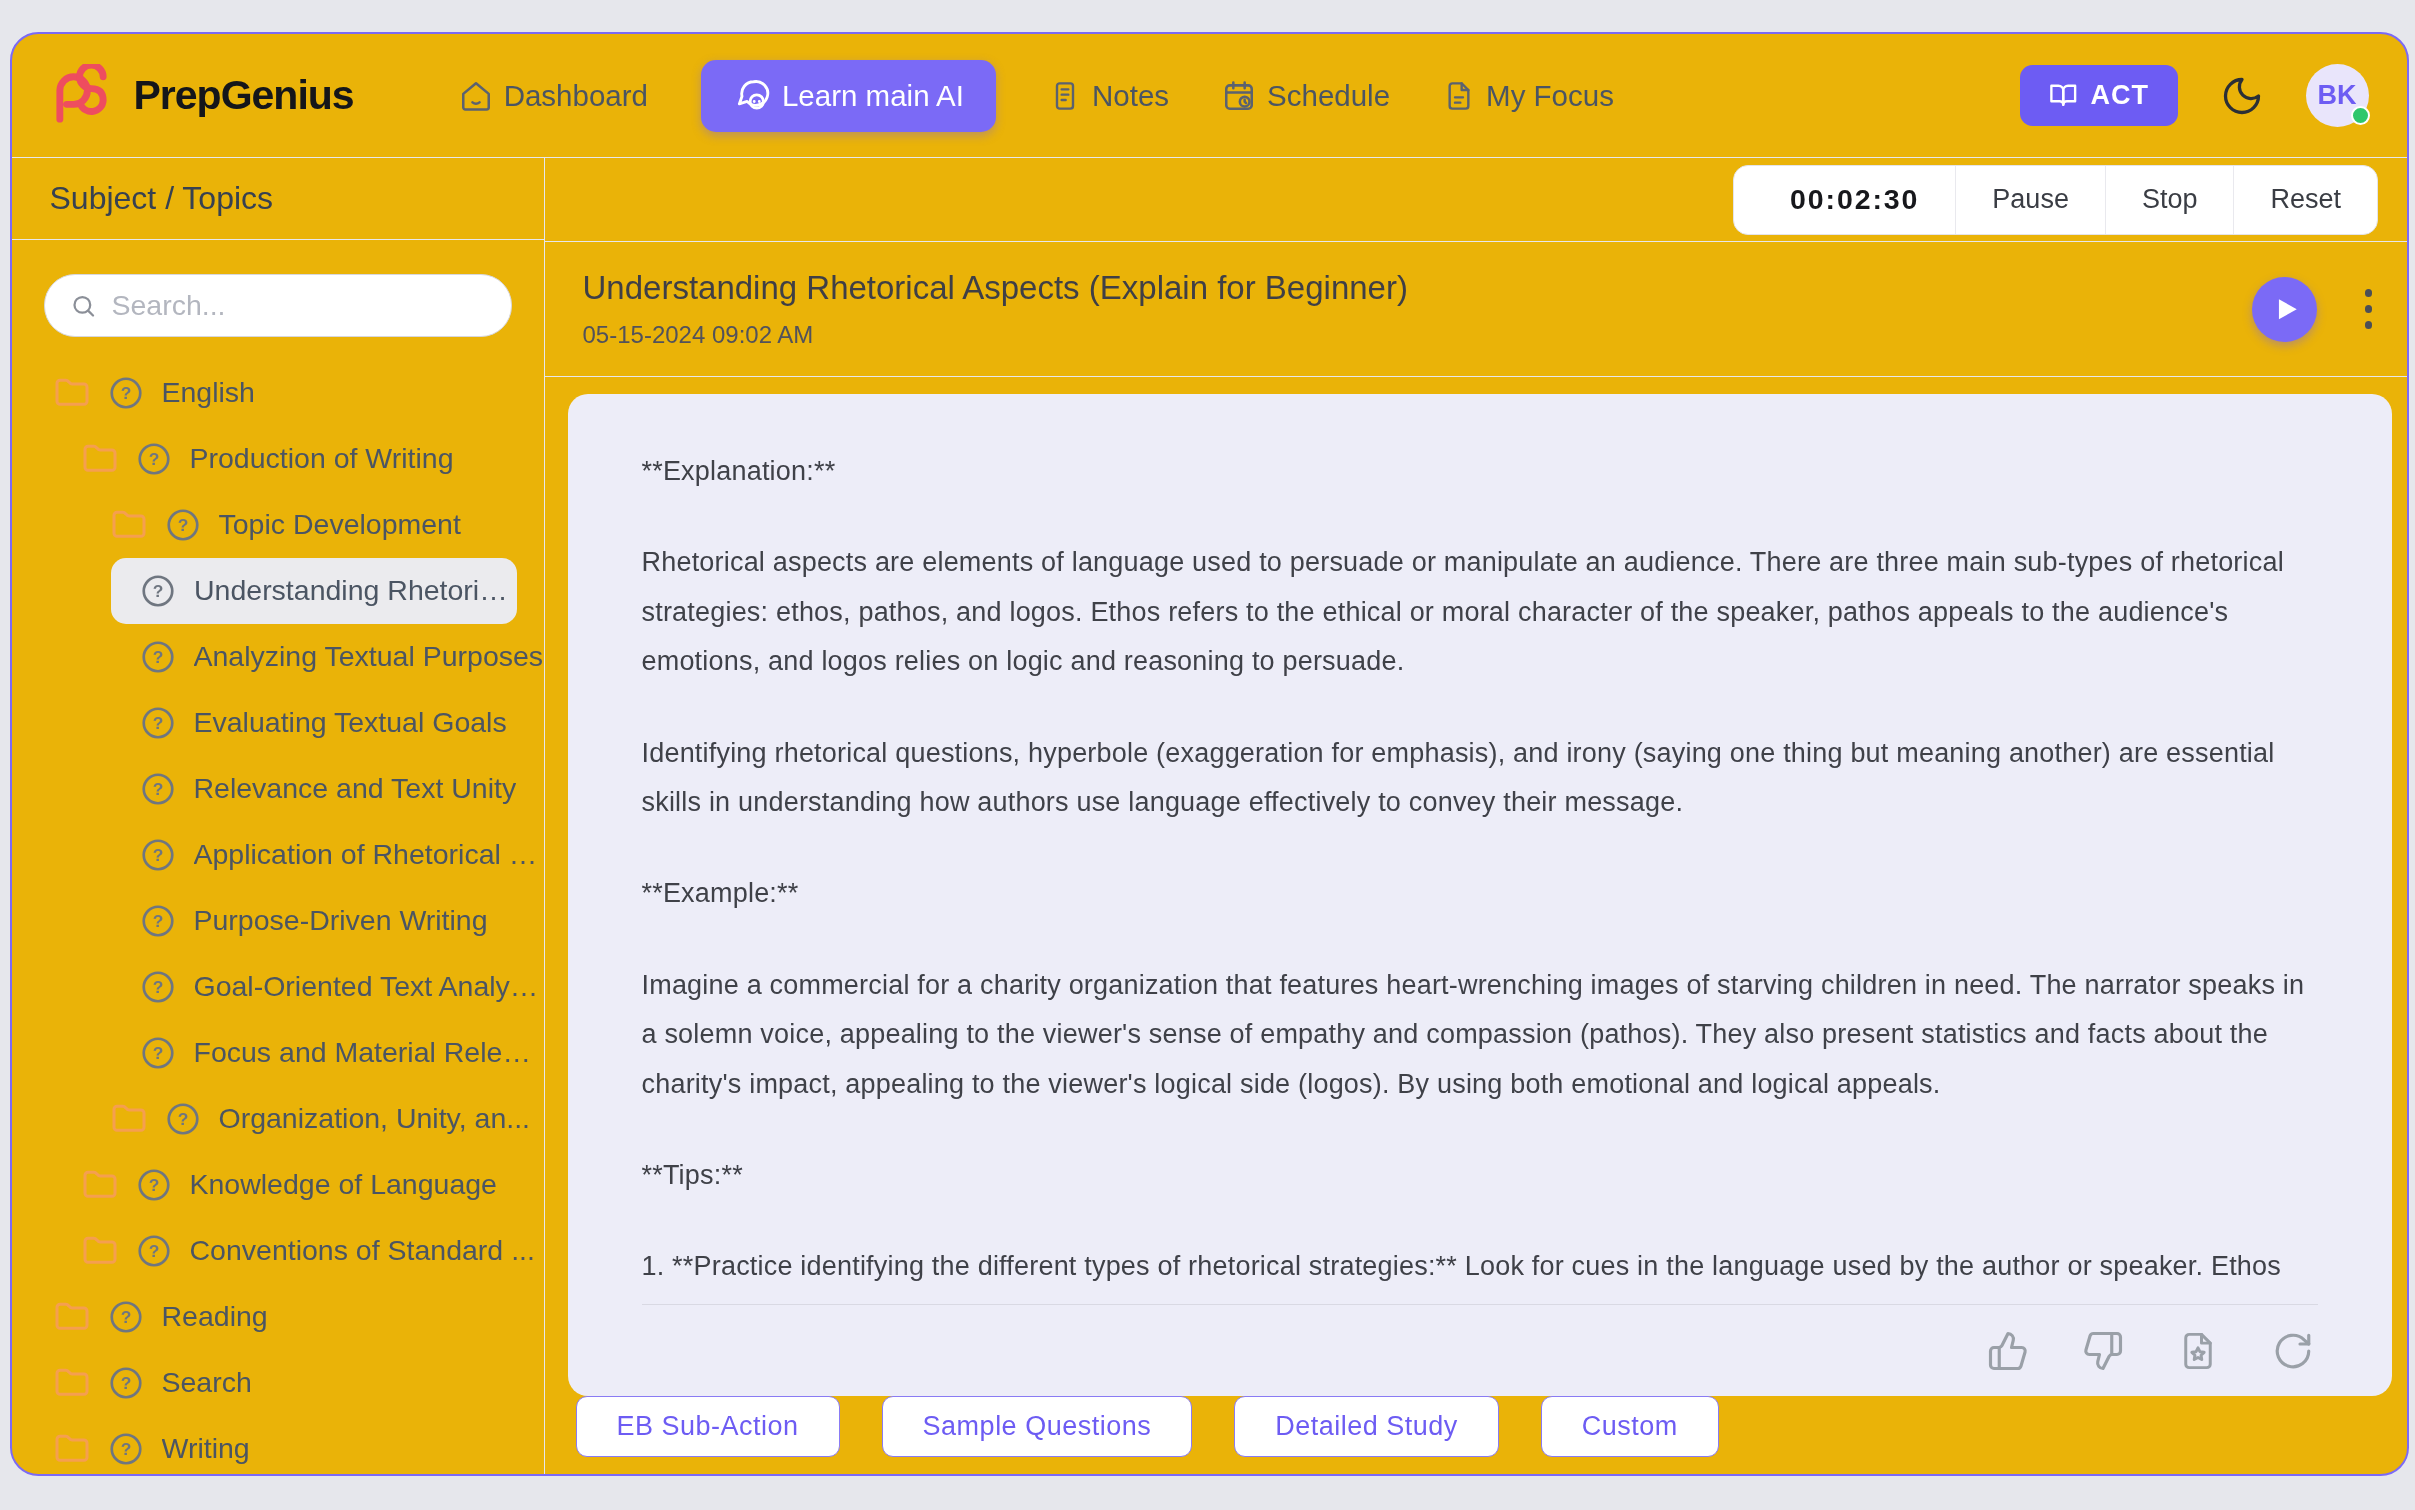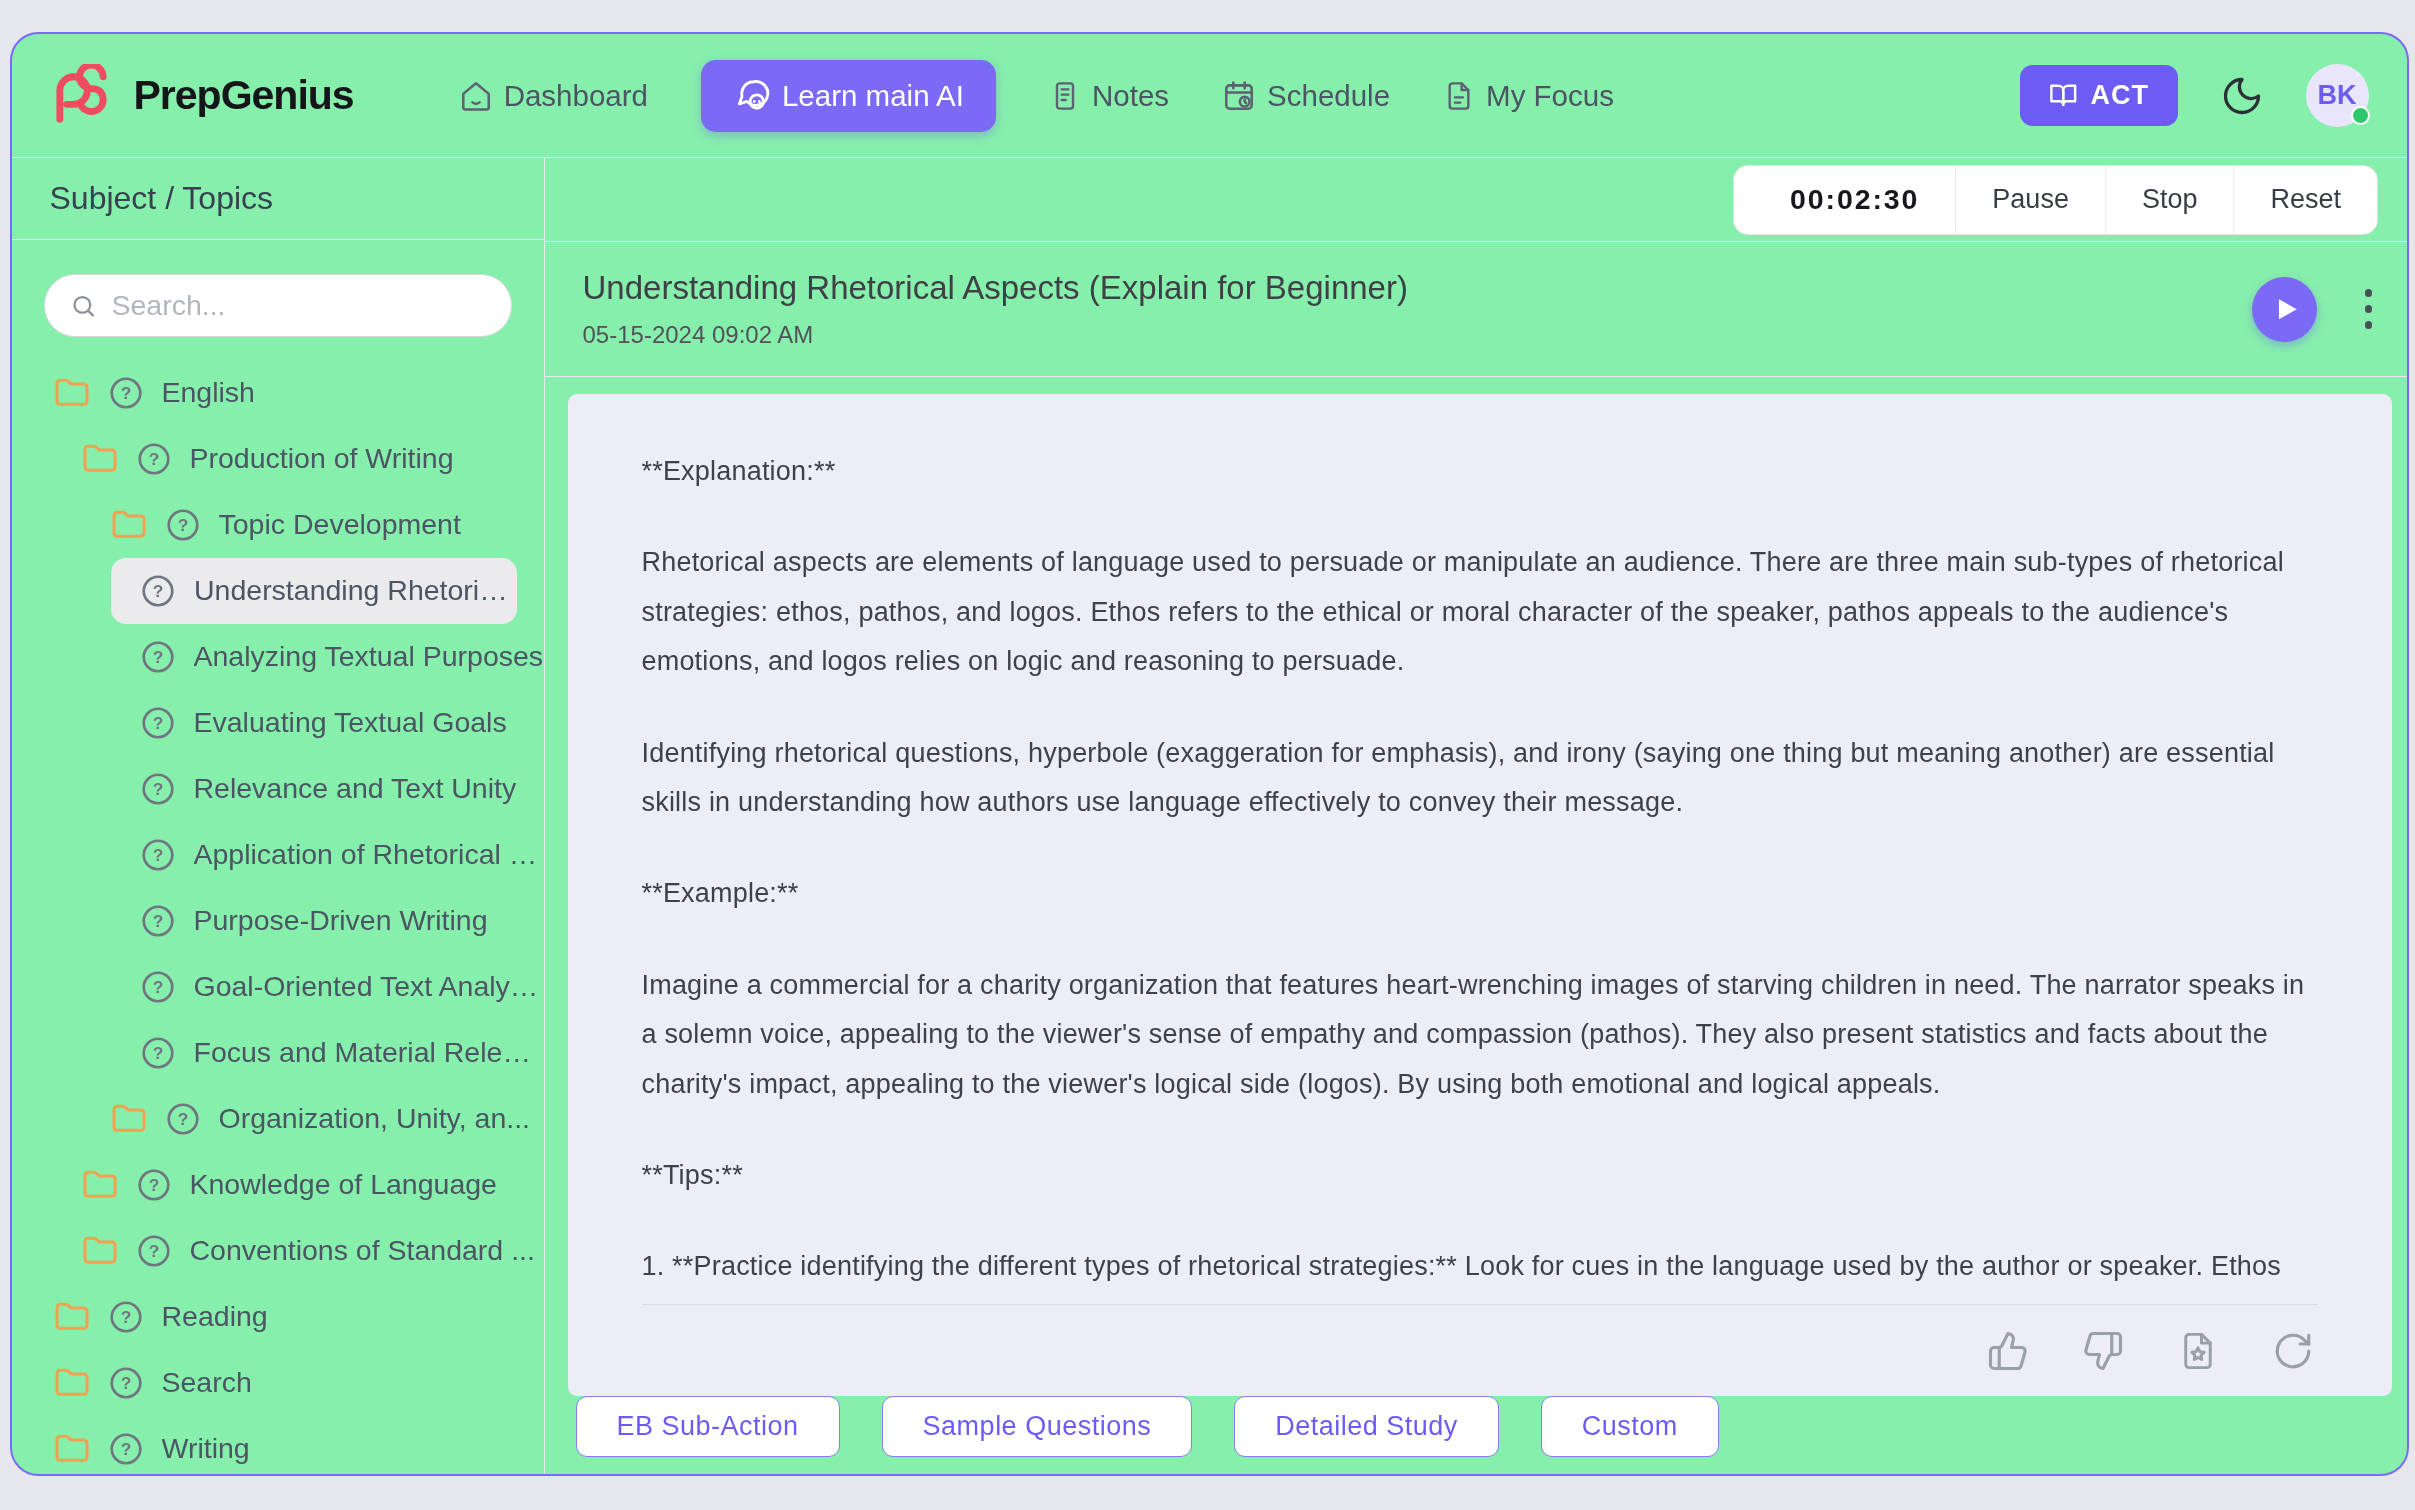--- a/index.html
+++ b/index.html
@@ -3,21 +3,21 @@
 <meta charset="utf-8">
 <style>
   :root{
     --accent:#6d5cf3; --accent-light:#7b6af6; --logo-red:#ee4d5f;
     --folder:#f59f50; --card-bg:#ededf8; --green:#2fc76c;
     --txt:#3f4148; --txt-dim:#4b5563; --line:#e7e7ec;
   }
   *{box-sizing:border-box;margin:0;padding:0;}
   html,body{width:2416px;height:1510px;}
   body{background:#e6e7ec;font-family:"Liberation Sans",sans-serif;position:relative;overflow:hidden;}
-  .window{position:absolute;left:9.5px;top:32px;width:2399px;height:1444px;background:#86efac;
+  .window{position:absolute;left:9.5px;top:32px;width:2399px;height:1444px;background:#eab308;
           border:2.9px solid var(--accent-light);border-radius:28.5px;overflow:hidden;display:flex;flex-direction:column;}
   
   .nav{height:124px;display:flex;align-items:center;padding:0 38px;border-bottom:1px solid var(--line);flex:0 0 auto;}
   .brand{display:flex;align-items:center;gap:21px;}
   .brand-name{font-size:41px;font-weight:700;color:#15161a;letter-spacing:-1px;}
   .nav-items{display:flex;align-items:center;gap:53px;margin-left:105px;}
   .nav-item{display:flex;align-items:center;gap:11px;color:var(--txt-dim);font-size:29.5px;cursor:pointer;}
   .nav-item svg{stroke:#5b6270;}
   .nav-item.active{background:var(--accent-light);color:#fff;height:72px;padding:0 32px;border-radius:15px;
                    box-shadow:0 3.8px 9.5px rgba(110,92,243,.35);}
@@ -54,21 +54,21 @@
   .title-row{height:135px;display:flex;align-items:center;padding:0 28.5px 0 38px;border-bottom:1px solid var(--line);flex:0 0 auto;}
   .title-block{min-width:0;}
   .lesson-title{font-size:33px;color:#3f3f46;margin-bottom:13.3px;}
   .lesson-date{font-size:24px;color:#52525b;}
   .title-actions{margin-left:auto;display:flex;align-items:center;gap:42px;}
   .play-btn{width:65px;height:65px;border-radius:50%;background:var(--accent-light);border:none;display:flex;
             align-items:center;justify-content:center;cursor:pointer;box-shadow:0 3.8px 9.5px rgba(110,92,243,.4);}
   .kebab{display:flex;flex-direction:column;gap:8.6px;cursor:pointer;padding:5.7px;}
   .kebab i{width:7.6px;height:7.6px;border-radius:50%;background:#4b4f57;}
   .content-zone{flex:1;padding:17px 15px 0 23px;min-height:0;}
-  .card{background:var(--card-bg);border-radius:9px;height:1002px;padding:53px 74px 0;overflow:hidden;
+  .card{background:var(--card-bg);border-radius:20px;height:1002px;padding:53px 74px 0;overflow:hidden;
         display:flex;flex-direction:column;}
   .card-text{flex:1;overflow:hidden;}
   .para{font-size:27px;line-height:1.83;color:var(--txt);margin-bottom:42px;letter-spacing:0.2px;}
   .card-divider{border-top:1.9px solid #d9d9e3;flex:0 0 auto;}
   .fb-row{height:91px;display:flex;align-items:center;justify-content:flex-end;gap:53px;flex:0 0 auto;padding-right:3.8px;}
   .fb-icon{cursor:pointer;display:flex;}
   .fb-icon svg{stroke:#9aa0a8;}
   .actions-row{height:95px;display:flex;align-items:center;gap:34px;padding:0 23px;flex:0 0 auto;}
   .action-btn{height:61px;padding:0 40px;background:#fff;border:1.9px solid #8a7bf4;border-radius:11px;
               color:var(--accent);font-size:27px;letter-spacing:0.5px;cursor:pointer;font-family:"Liberation Sans",sans-serif;margin-left:8px;}

